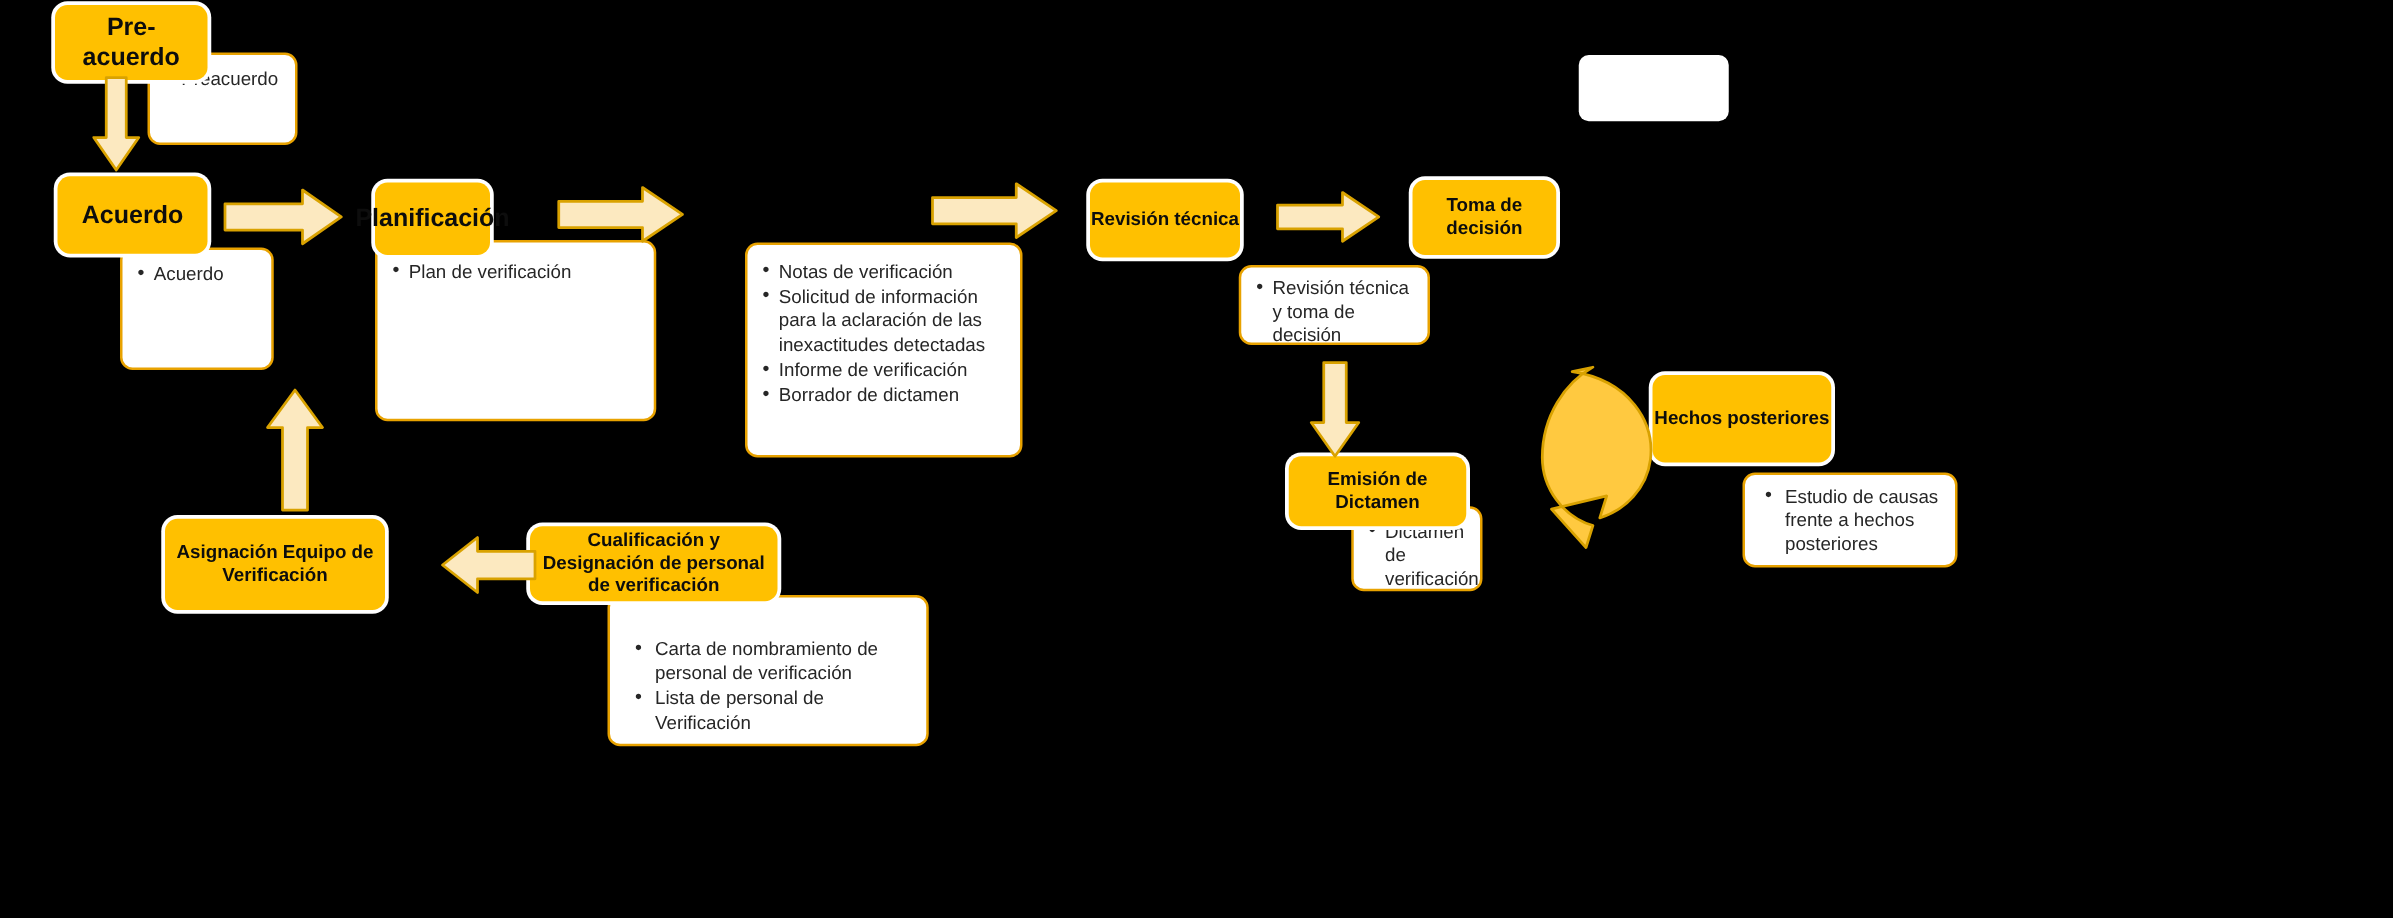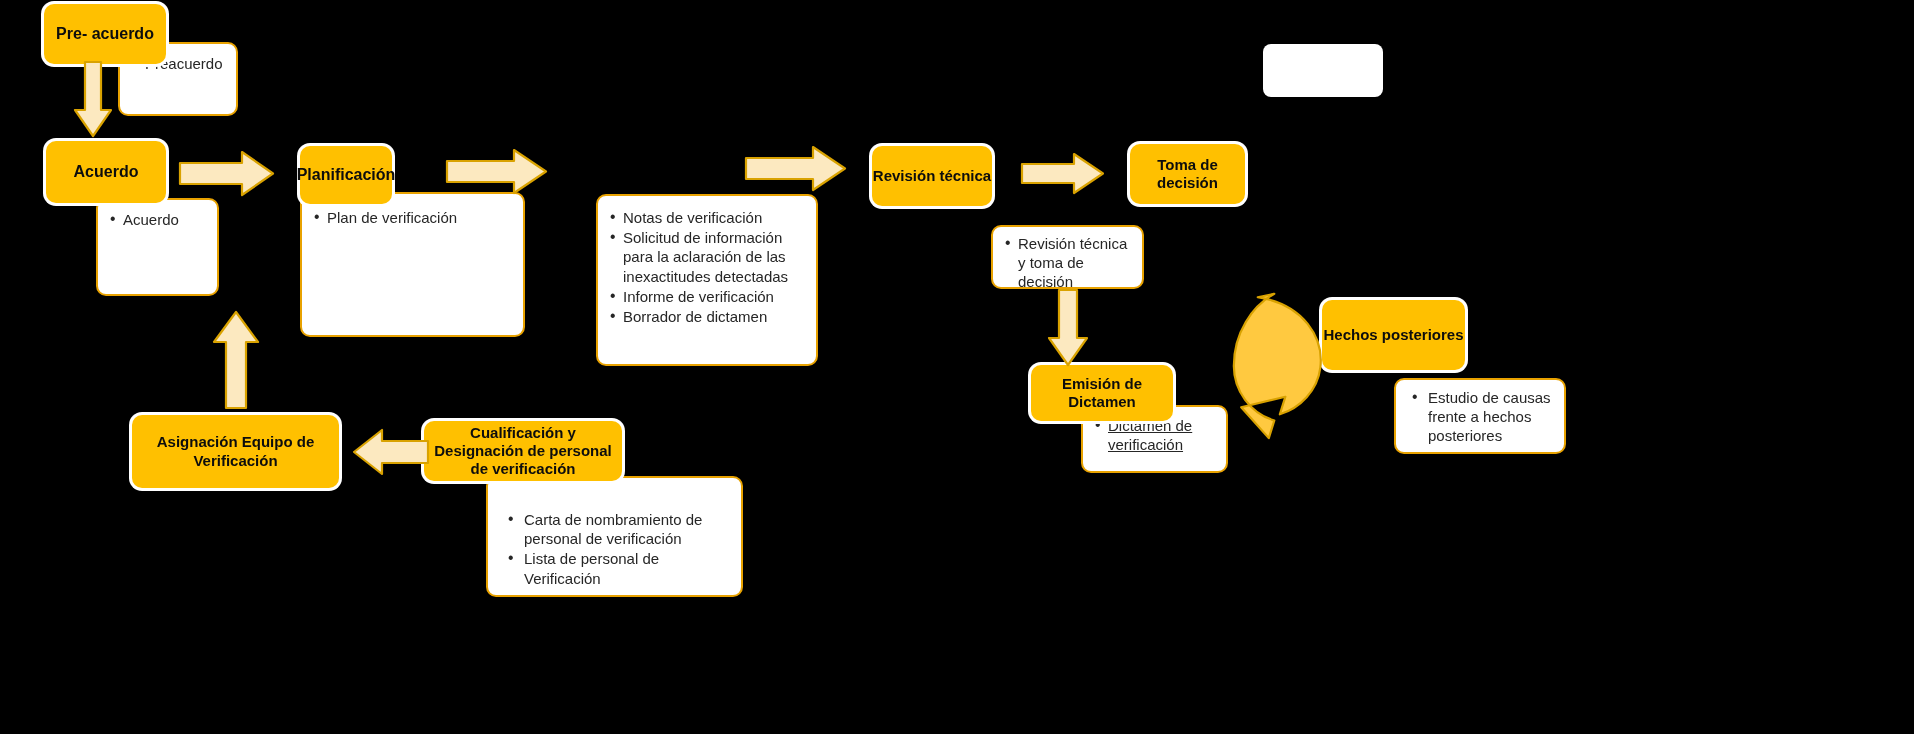--- a/index.html
+++ b/index.html
@@ -42,21 +42,21 @@
   .white ul{margin:0;padding:0;list-style:none;}
   .white li{position:relative;padding-left:13px;margin-bottom:1px;}
   .white li:before{content:"\2022";position:absolute;left:0;top:-1px;font-size:1.05em;}
   .white.dotlist li{padding-left:18px;}
   .white.dotlist li:before{content:"\2022";left:2px;}
 
   
   .arrow{position:absolute;z-index:4;}
   .arrow svg{display:block;overflow:visible;}
   .t15{font-size:15px;}
-  .t16{font-size:16px;}
+  .t16{font-size:20px;}
 </style>
 </head>
 <body>
 
 <div id="canvas">
 
   <div class="node gold t16" style="left:44px;top:4px;width:122px;height:60px;">
     <span>Pre- acuerdo</span>
   </div>
   <div class="node white" style="left:118px;top:42px;width:120px;height:74px;">
@@ -120,21 +120,21 @@
 
   <div class="arrow" style="left:746px;top:145px;width:102px;height:48px;">
     <svg width="102" height="48" viewBox="0 0 102 48">
       <polygon points="0,13 67,13 67,2 99,23.5 67,45 67,34 0,34" fill="#FCE9C0" stroke="#D9A200" stroke-width="2.2" stroke-linejoin="round"></polygon>
     </svg>
   </div>
 
   <div class="node gold t15" style="left:872px;top:146px;width:120px;height:60px;">
     <span>Revisión técnica</span>
   </div>
-  <div class="node white" style="left:991px;top:225px;width:153px;height:64px;">
+  <div class="node white" style="left:991px;top:212px;width:153px;height:64px;">
     <div class="inner t15" style="padding-top:7px;">
       <ul>
         <li>Revisión técnica y toma de decisión</li>
       </ul>
     </div>
   </div>
 
   <div class="arrow" style="left:1022px;top:152px;width:84px;height:44px;">
     <svg width="84" height="44" viewBox="0 0 84 44">
       <polygon points="0,12 52,12 52,2 81,21.5 52,41 52,31 0,31" fill="#FCE9C0" stroke="#D9A200" stroke-width="2.2" stroke-linejoin="round"></polygon>
@@ -151,21 +151,21 @@
 
   <div class="arrow" style="left:1046px;top:290px;width:44px;height:78px;">
     <svg width="44" height="78" viewBox="0 0 44 78">
       <polygon points="13,0 31,0 31,48 41,48 22,75 3,48 13,48" fill="#FCE9C0" stroke="#D9A200" stroke-width="2.2" stroke-linejoin="round"></polygon>
     </svg>
   </div>
 
   <div class="node gold t15" style="left:1031px;top:365px;width:142px;height:56px;">
     <span>Emisión de Dictamen</span>
   </div>
-  <div class="node white" style="left:1081px;top:405px;width:147px;height:68px;text-decoration:underline;">
+  <div class="node white" style="left:1081px;top:405px;width:105px;height:68px;">
     <div class="inner t15" style="padding-top:9px;">
       <ul>
         <li>Dictamen de verificación</li>
       </ul>
     </div>
   </div>
 
   <div class="arrow" style="left:1228px;top:292px;width:110px;height:146px;">
     <svg width="110" height="146" viewBox="0 0 110 146">
       <path d="M 28 6
@@ -185,21 +185,21 @@
     <span>Hechos posteriores</span>
   </div>
   <div class="node white dotlist" style="left:1394px;top:378px;width:172px;height:76px;">
     <div class="inner t15" style="padding:8px 8px 8px 14px;">
       <ul>
         <li>Estudio de causas frente a hechos posteriores</li>
       </ul>
     </div>
   </div>
 
-  <div class="node gold t15" style="left:132px;top:415px;width:207px;height:73px;padding:0 6px;">
+  <div class="node gold t15" style="left:132px;top:415px;width:176px;height:73px;padding:0 6px;">
     <span>Asignación Equipo de Verificación</span>
   </div>
 
   <div class="arrow" style="left:212px;top:310px;width:48px;height:100px;">
     <svg width="48" height="100" viewBox="0 0 48 100">
       <polygon points="24,2 46,32 34,32 34,98 14,98 14,32 2,32" fill="#FCE9C0" stroke="#D9A200" stroke-width="2.2" stroke-linejoin="round"></polygon>
     </svg>
   </div>
 
   <div class="arrow" style="left:352px;top:424px;width:78px;height:56px;">

